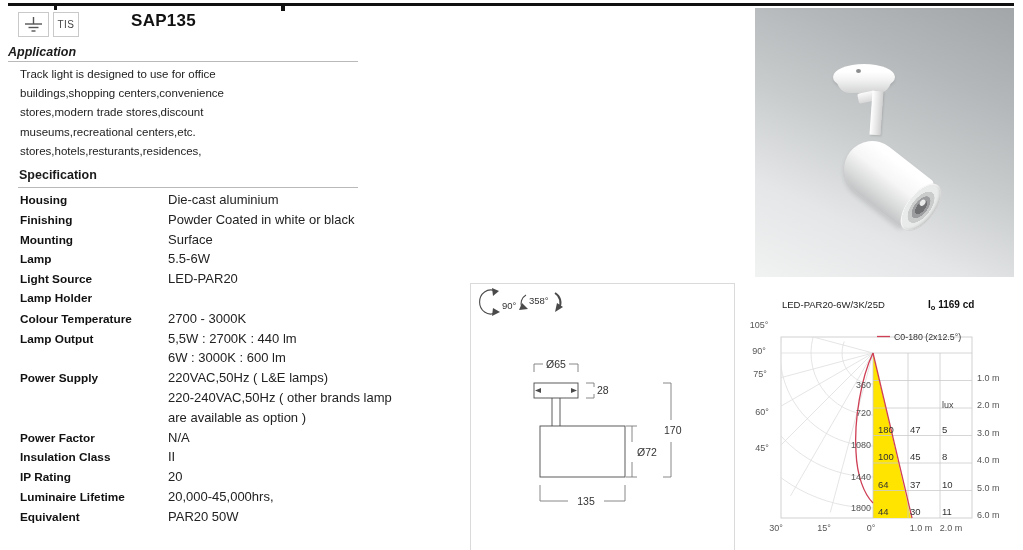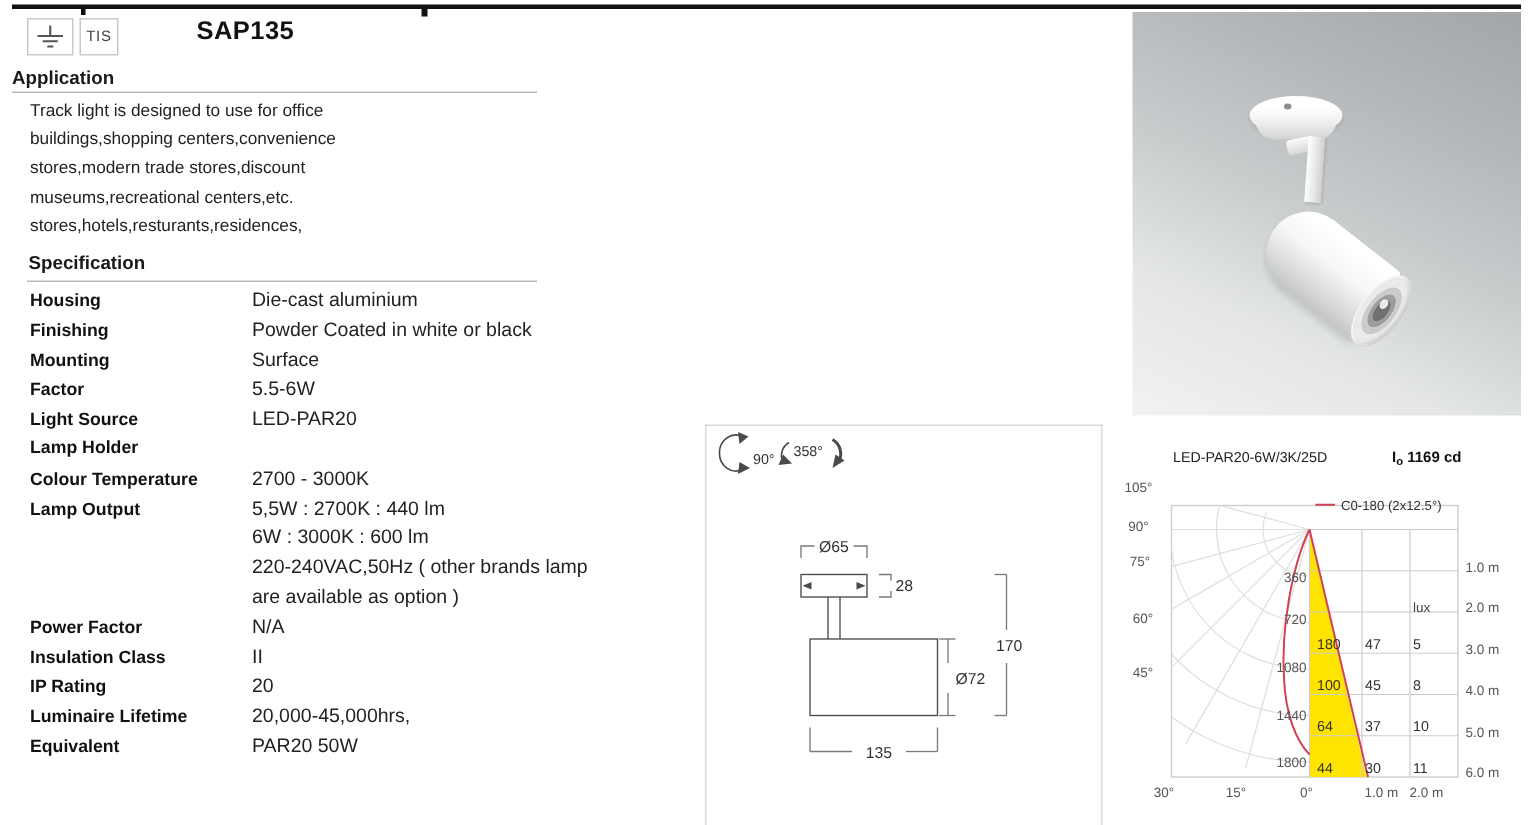--- a/index.html
+++ b/index.html
@@ -12,21 +12,21 @@
   .desc2{position:absolute;left:281px;top:6px;width:4px;height:5px;background:#101010;}
 
   
   .iconbox{position:absolute;border:1px solid #c9c9c9;background:#fff;display:flex;align-items:center;justify-content:center;}
   .earth-box{left:18px;top:12px;width:29px;height:23px;}
   .tis-box{left:53px;top:12px;width:24px;height:23px;}
   .tis-text{font-size:10px;letter-spacing:.5px;color:#444;}
   .model{position:absolute;left:84px;top:11px;font-size:17px;font-weight:bold;letter-spacing:.3px;color:#111;margin-left:47px;}
 
   
-  .h-app{position:absolute;left:8px;top:45px;font-size:12.5px;font-weight:bold;}
+  .h-app{position:absolute;left:8px;top:45px;font-size:12.5px;font-weight:bold;font-style:italic;}
   .rule-app{position:absolute;left:8px;top:61px;width:350px;height:1px;background:#b9b9b9;}
   .app-lines{position:absolute;left:20px;top:65px;font-size:11.5px;line-height:19.2px;color:#222;}
   .h-spec{position:absolute;left:19px;top:168px;font-size:12.5px;font-weight:bold;}
   .rule-spec{position:absolute;left:18px;top:187px;width:340px;height:1px;background:#b9b9b9;}
   .spec{position:absolute;left:20px;top:192px;width:430px;}
   .spec-row{display:grid;grid-template-columns:148px 1fr;height:19.8px;align-items:baseline;}
   .spec-row .lab{font-size:11.8px;font-weight:bold;color:#111;}
   .spec-row .val{font-size:13px;color:#222;}
 
   
@@ -100,41 +100,45 @@
       </div>
     <div class="spec-row">
         <span class="lab">Finishing</span>
         <span class="val">Powder Coated in white or black</span>
       </div>
     <div class="spec-row">
         <span class="lab">Mounting</span>
         <span class="val">Surface</span>
       </div>
     <div class="spec-row">
-        <span class="lab">Factor</span>
+        <span class="lab">Lamp</span>
         <span class="val">5.5-6W</span>
       </div>
     <div class="spec-row">
         <span class="lab">Light Source</span>
         <span class="val">LED-PAR20</span>
       </div>
     <div class="spec-row">
         <span class="lab">Lamp Holder</span>
       </div>
     <div class="spec-row">
         <span class="lab">Colour Temperature</span>
         <span class="val">2700 - 3000K</span>
       </div>
     <div class="spec-row">
         <span class="lab">Lamp Output</span>
         <span class="val">5,5W : 2700K : 440 lm</span>
       </div>
     <div class="spec-row">
         <span class="lab"></span>
         <span class="val">6W : 3000K : 600 lm</span>
+      </div>
+    <div class="spec-row">
+        <span class="lab">Power Supply</span>
+        <span class="val">220VAC,50Hz ( L&amp;E lamps)</span>
       </div>
     <div class="spec-row">
         <span class="lab"></span>
         <span class="val">220-240VAC,50Hz ( other brands lamp</span>
       </div>
     <div class="spec-row">
         <span class="lab"></span>
         <span class="val">are available as option )</span>
       </div>
     <div class="spec-row">

